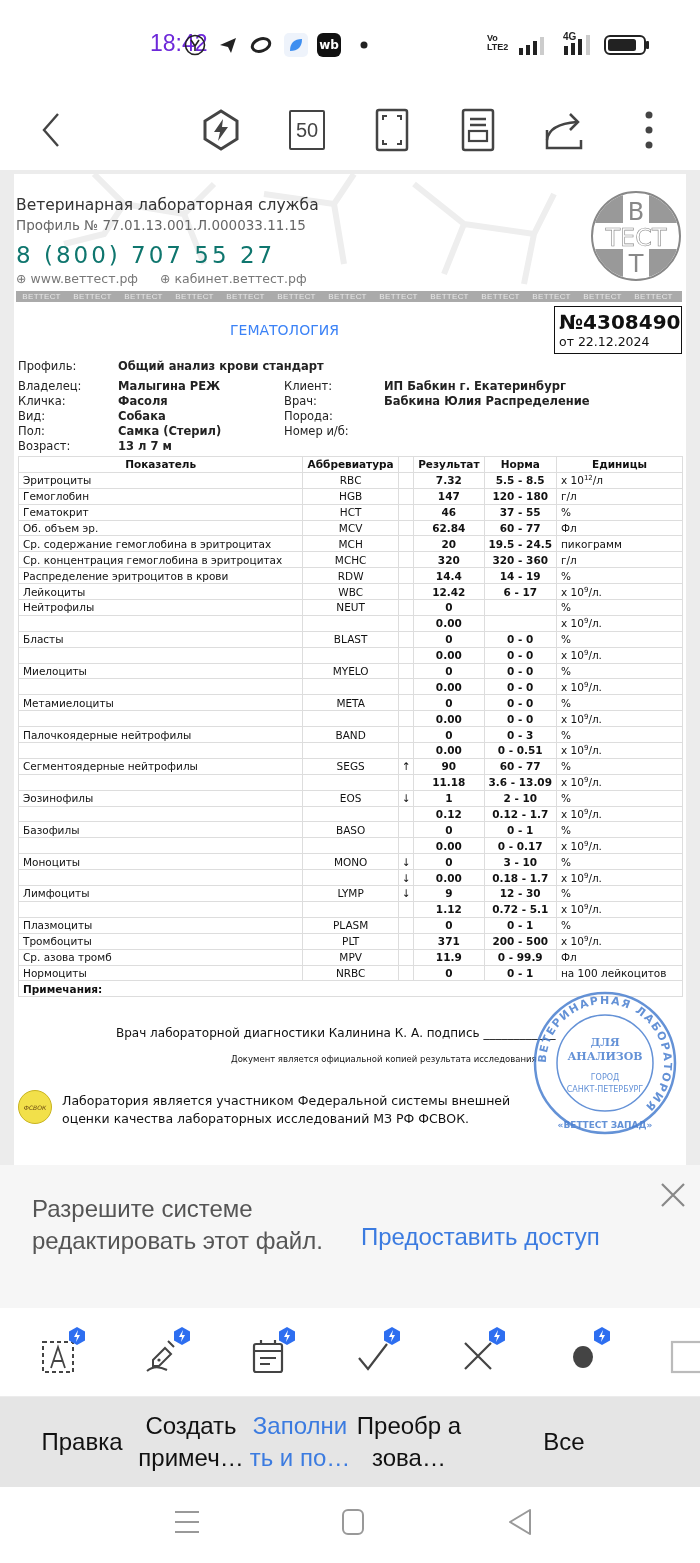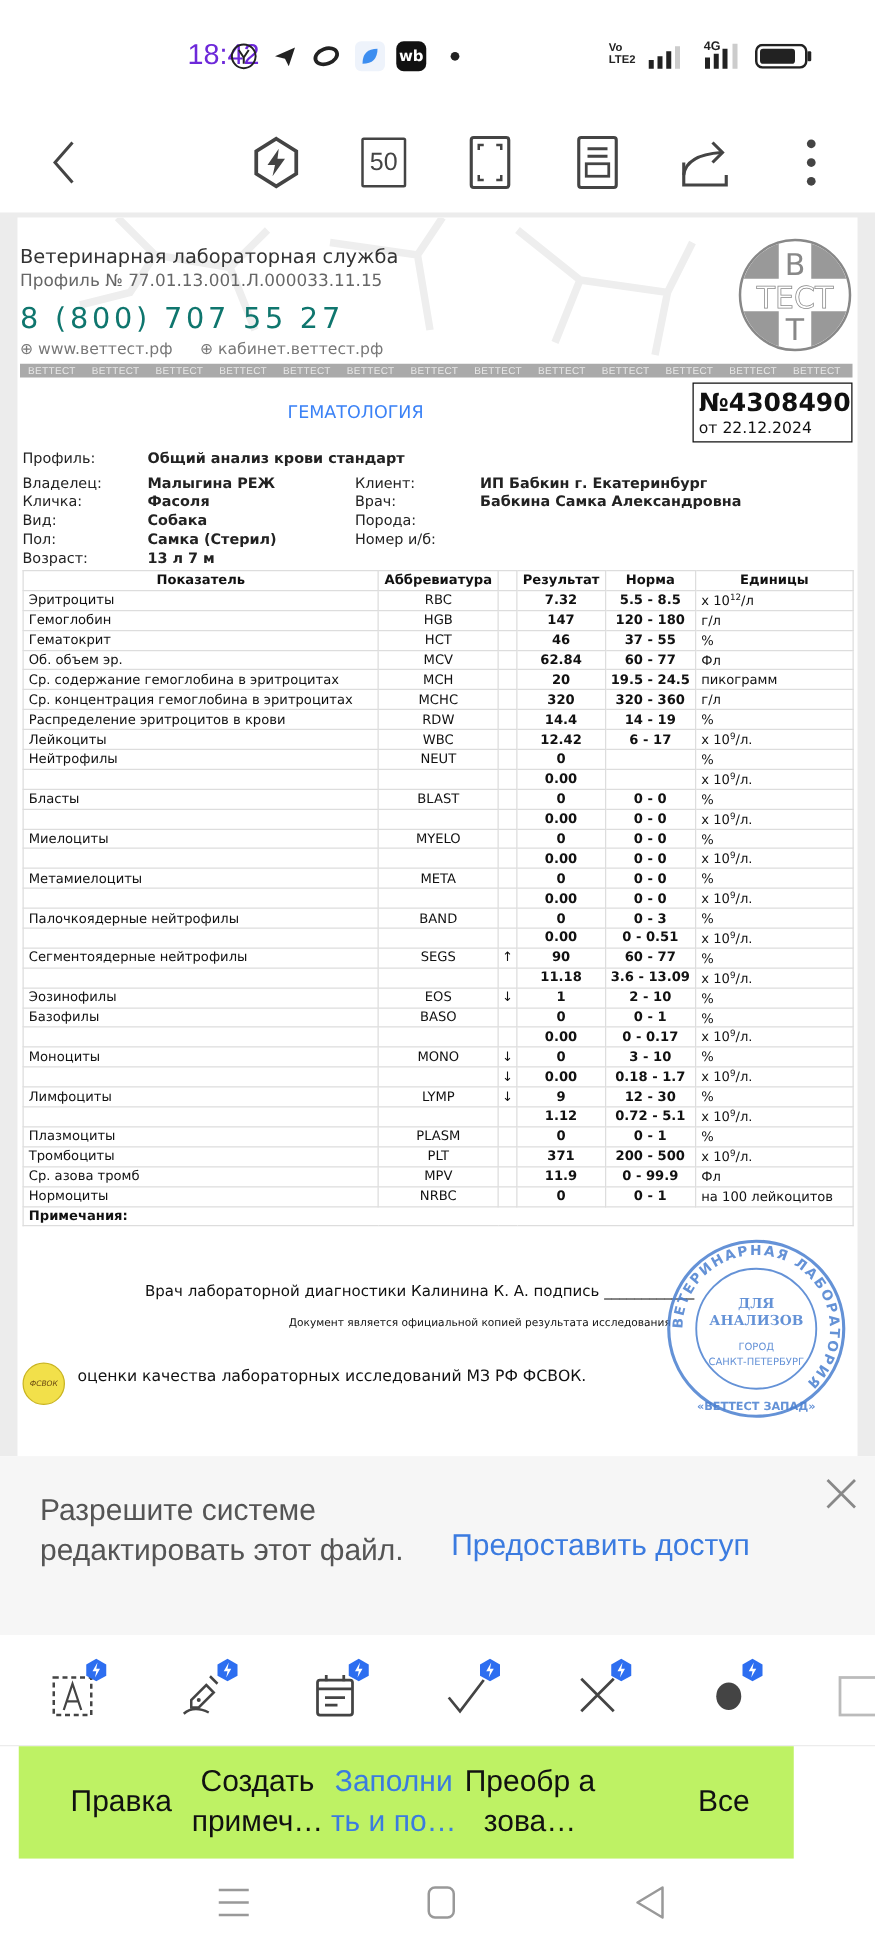--- a/index.html
+++ b/index.html
@@ -38,21 +38,21 @@
   .fsvok-logo { position: absolute; left: 4px; top: 916px; width: 34px; height: 34px; border-radius: 50%; background: #f2e04a; border: 1px solid #c9b420; display: flex; align-items: center; justify-content: center; font-size: 6px; font-style: italic; color: #6b4a12; }
   .fsvok-text { position: absolute; left: 48px; top: 918px; font-size: 12.5px; line-height: 18px; color: #111; }
   .banner { position: absolute; top: 1165px; left: 0; width: 700px; height: 143px; background: #f6f6f6; }
   .banner-text { position: absolute; left: 32px; top: 28px; width: 300px; font-family: "Liberation Sans", sans-serif; font-size: 24px; line-height: 32px; color: #555; }
   .banner-btn { position: absolute; left: 361px; top: 58px; font-family: "Liberation Sans", sans-serif; font-size: 24px; color: #3b7be0; cursor: pointer; }
   .banner-close { position: absolute; left: 655px; top: 12px; width: 36px; height: 36px; cursor: pointer; }
   .tools { position: absolute; top: 1310px; left: 0; width: 700px; height: 87px; background: #fff; border-bottom: 1px solid #ececec; }
   .tool { position: absolute; top: 10px; width: 60px; height: 66px; cursor: pointer; }
   .tool .ico { position: absolute; left: 12px; top: 18px; width: 36px; height: 36px; }
   .tool .badge { position: absolute; left: 40px; top: 6px; width: 18px; height: 20px; }
-  .tabs { position: absolute; top: 1397px; left: 15px; width: 620px; height: 90px; background: #bef264; }
+  .tabs { position: absolute; top: 1397px; left: 0; width: 700px; height: 90px; background: #e5e5e5; }
   .tab { position: absolute; top: 12px; width: 110px; text-align: center; font-family: "Liberation Sans", sans-serif; font-size: 24px; line-height: 32px; color: #111; cursor: pointer; display: flex; align-items: center; justify-content: center; height: 66px; }
   .tab.active { color: #3b7be0; }
   .navbar { position: absolute; top: 1487px; left: 0; width: 700px; height: 76px; background: #fff; }
   .nav-btn { position: absolute; top: 20px; width: 40px; height: 30px; cursor: pointer; }
 </style>
 </head>
 <body>
 
 <div class="statusbar">
   <span class="status-time">18:42</span>
@@ -199,21 +199,21 @@
     <span class="info" style="left:4px; top:235px;">Вид:</span>
     <b class="info" style="left:104px; top:235px;">Собака</b>
     <span class="info" style="left:4px; top:250px;">Пол:</span>
     <b class="info" style="left:104px; top:250px;">Самка (Стерил)</b>
     <span class="info" style="left:4px; top:265px;">Возраст:</span>
     <b class="info" style="left:104px; top:265px;">13 л 7 м</b>
 
     <span class="info" style="left:270px; top:205px;">Клиент:</span>
     <b class="info" style="left:370px; top:205px;">ИП Бабкин г. Екатеринбург</b>
     <span class="info" style="left:270px; top:220px;">Врач:</span>
-    <b class="info" style="left:370px; top:220px;">Бабкина Самка Александровна</b>
+    <b class="info" style="left:370px; top:220px;">Бабкина Юлия Распределение</b>
     <span class="info" style="left:270px; top:235px;">Порода:</span>
     <span class="info" style="left:270px; top:250px;">Номер и/б:</span>
 
     <table class="res">
       <colgroup>
         <col style="width:287px">
           <col style="width:96px">
           <col style="width:16px">
           <col style="width:66px">
           <col style="width:72px">
@@ -392,20 +392,28 @@
           </tr>
           <tr>
             <td>Эозинофилы</td>
             <td class="c">EOS</td>
             <td class="arr">↓</td>
             <td class="b">1</td>
             <td class="b">2 - 10</td>
             <td><span>%</span><sup></sup><span></span></td>
           </tr>
           <tr>
+            <td></td>
+            <td class="c"></td>
+            <td class="arr"></td>
+            <td class="b">0.12</td>
+            <td class="b">0.12 - 1.7</td>
+            <td><span>x 10</span><sup>9</sup><span>/л.</span></td>
+          </tr>
+          <tr>
             <td>Базофилы</td>
             <td class="c">BASO</td>
             <td class="arr"></td>
             <td class="b">0</td>
             <td class="b">0 - 1</td>
             <td><span>%</span><sup></sup><span></span></td>
           </tr>
           <tr>
             <td></td>
             <td class="c"></td>
@@ -502,20 +510,21 @@
       </text>
       <text x="75" y="140" text-anchor="middle" font-family="DejaVu Sans" font-size="9" font-weight="bold" fill="#4a7fd0" opacity="0.85">«ВЕТТЕСТ ЗАПАД»</text>
       <text x="75" y="58" text-anchor="middle" font-family="DejaVu Serif" font-size="11" font-weight="bold" fill="#4a7fd0" opacity="0.85">ДЛЯ</text>
       <text x="75" y="72" text-anchor="middle" font-family="DejaVu Serif" font-size="11" font-weight="bold" fill="#4a7fd0" opacity="0.85">АНАЛИЗОВ</text>
       <text x="75" y="92" text-anchor="middle" font-family="DejaVu Sans" font-size="8" fill="#4a7fd0" opacity="0.85">ГОРОД</text>
       <text x="75" y="104" text-anchor="middle" font-family="DejaVu Sans" font-size="8" fill="#4a7fd0" opacity="0.85">САНКТ-ПЕТЕРБУРГ</text>
     </svg>
 
     <div class="fsvok-logo">ФСВОК</div>
     <div class="fsvok-text">
+      <div>Лаборатория является участником Федеральной системы внешней</div>
       <div>оценки качества лабораторных исследований МЗ РФ ФСВОК.</div>
     </div>
   </div>
 </div>
 
 <div class="banner">
   <div class="banner-text">Разрешите системе редактировать этот файл.</div>
   <div class="banner-btn">Предоставить доступ</div>
   <div class="banner-close">
     <svg width="36" height="36" viewBox="0 0 36 36">

